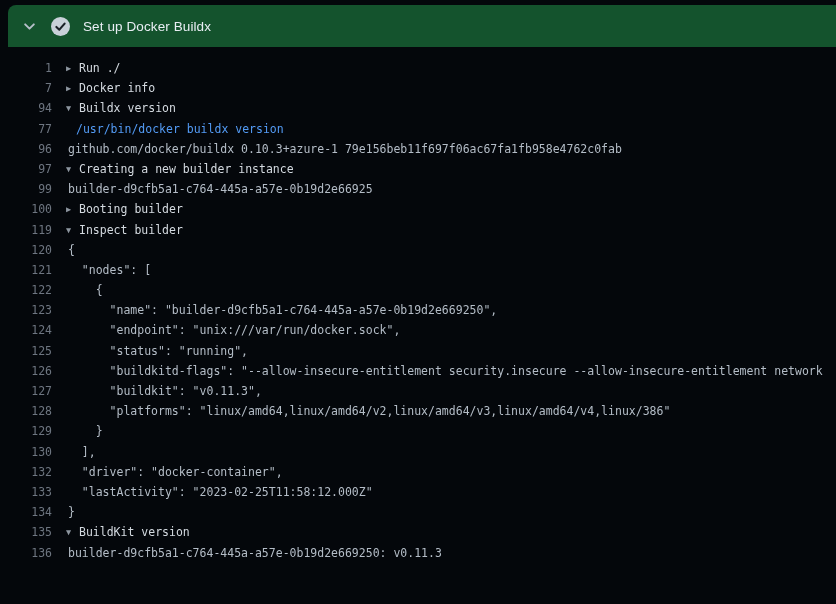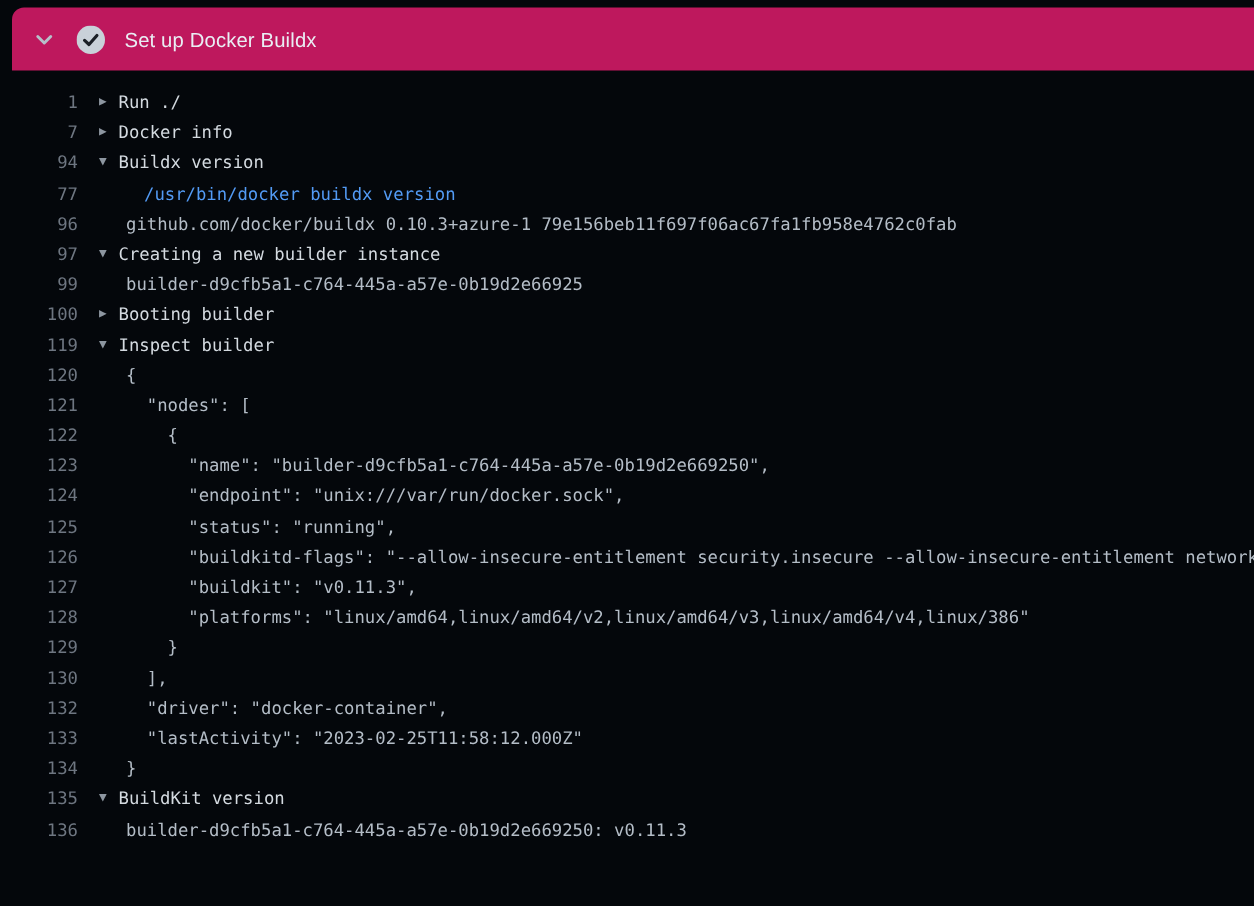--- a/index.html
+++ b/index.html
@@ -3,39 +3,39 @@
 <meta charset="utf-8">
 <style>
   html,body{margin:0;padding:0;background:#04070b;width:836px;height:604px;overflow:hidden;}
   *{box-sizing:border-box;}
 
   .stage{position:relative;width:836px;height:604px;background:#04070b;font-family:"DejaVu Sans Mono","Liberation Mono",monospace;}
 
   
   .step-header{
     position:absolute;left:8px;top:5px;right:0;height:42px;
-    background:#be185d;border-radius:8px 0 0 0;
+    background:#14532d;border-radius:8px 0 0 0;
     display:flex;align-items:center;cursor:pointer;
   }
   .chev-btn{width:30px;height:42px;display:flex;align-items:center;justify-content:center;flex:none;margin-left:6px;background:none;border:none;padding:0;cursor:pointer;}
   .status-wrap{width:20px;height:20px;flex:none;margin-left:6px;display:flex;align-items:center;justify-content:center;}
   .step-title{
     margin-left:13px;color:#e9eef4;font-family:"Liberation Sans","DejaVu Sans",sans-serif;
     font-size:13.5px;font-weight:500;letter-spacing:.1px;
   }
 
   
   .log{position:absolute;left:0;top:47px;right:0;bottom:0;padding-top:11px;overflow:hidden;}
   .row{display:flex;height:20.2px;line-height:20.2px;white-space:pre;font-size:11.5px;overflow:hidden;}
   .ln{width:52px;flex:none;text-align:right;color:#6e7681;cursor:pointer;}
   .caret{width:13px;flex:none;margin-left:14px;color:#8d96a0;font-size:8.5px;line-height:20.2px;text-align:left;}
   .row.group-collapsed,.row.group-expanded{cursor:pointer;}
   .group-collapsed .txt,.group-expanded .txt{color:#d4dae0;}
-  .command .txt{color:#539bf5;margin-left:44px;}
-  .output .txt{color:#b4bdc7;margin-left:32px;}
+  .command .txt{color:#539bf5;margin-left:24px;}
+  .output .txt{color:#b4bdc7;margin-left:16px;}
 </style>
 </head>
 <body>
 
 <div class="stage">
 
   <div class="step-header">
     <button class="chev-btn" aria-label="collapse step">
       <svg width="13" height="13" viewBox="0 0 12 12" fill="none">
         <path d="M2 4 L6 8 L10 4" stroke="#b6bfc9" stroke-width="1.8" stroke-linecap="round" stroke-linejoin="round"></path>

